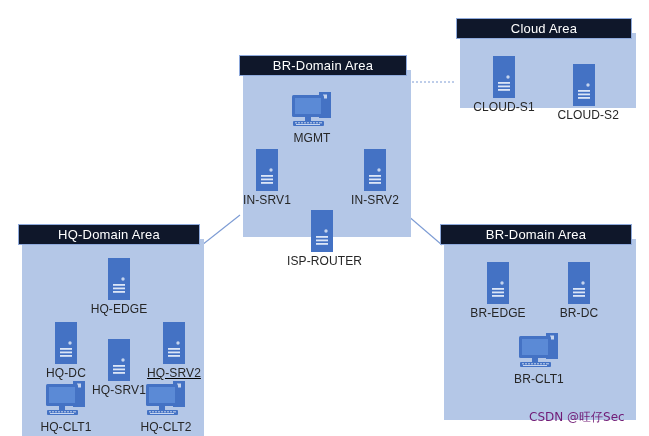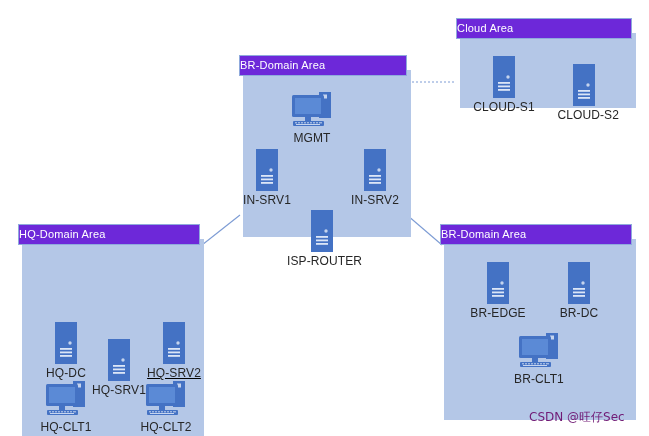--- a/index.html
+++ b/index.html
@@ -33,26 +33,27 @@
     position: absolute;
     z-index: 2;
     box-sizing: border-box;
   }
   .area-header {
     position: absolute;
     left: 0;
     top: 0;
     width: 100%;
     height: 21px;
-    background: #6d28d9;
+    background: #0f172a;
     border: 1px solid #8faadc;
     box-sizing: border-box;
     color: #ffffff;
-    font-size: 11px;
+    font-size: 13px;
     line-height: 19px;
+    text-align: center;
     letter-spacing: 0.2px;
     white-space: nowrap;
     overflow: hidden;
   }
   .area-body {
     position: absolute;
     left: 4px;
     top: 15px;
     right: -4px;
     bottom: 0;
@@ -199,20 +200,30 @@
       </div>
 
     </div>
   </div>
 
   <div class="area" style="left:18px; top:224px; width:182px; height:228px;">
     <div class="area-body"></div>
     <div class="area-header">HQ-Domain Area</div>
     <div class="area-inner">
 
+      <div class="node" style="left:101px; top:12px;">
+        <svg class="glyph" width="26" height="44" viewBox="0 0 26 44">
+          <rect x="2" y="1" width="22" height="42" fill="#4472C4"></rect>
+          <circle cx="17" cy="22" r="1.7" fill="#C5D4EE"></circle>
+          <rect x="7" y="27" width="12" height="1.8" fill="#DCE6F7"></rect>
+          <rect x="7" y="30.5" width="12" height="1.8" fill="#DCE6F7"></rect>
+          <rect x="7" y="34" width="12" height="1.8" fill="#DCE6F7"></rect>
+        </svg>
+        <div class="label">HQ-EDGE</div>
+      </div>
 
       <div class="node" style="left:48px; top:76px;">
         <svg class="glyph" width="26" height="44" viewBox="0 0 26 44">
           <rect x="2" y="1" width="22" height="42" fill="#4472C4"></rect>
           <circle cx="17" cy="22" r="1.7" fill="#C5D4EE"></circle>
           <rect x="7" y="27" width="12" height="1.8" fill="#DCE6F7"></rect>
           <rect x="7" y="30.5" width="12" height="1.8" fill="#DCE6F7"></rect>
           <rect x="7" y="34" width="12" height="1.8" fill="#DCE6F7"></rect>
         </svg>
         <div class="label">HQ-DC</div>

